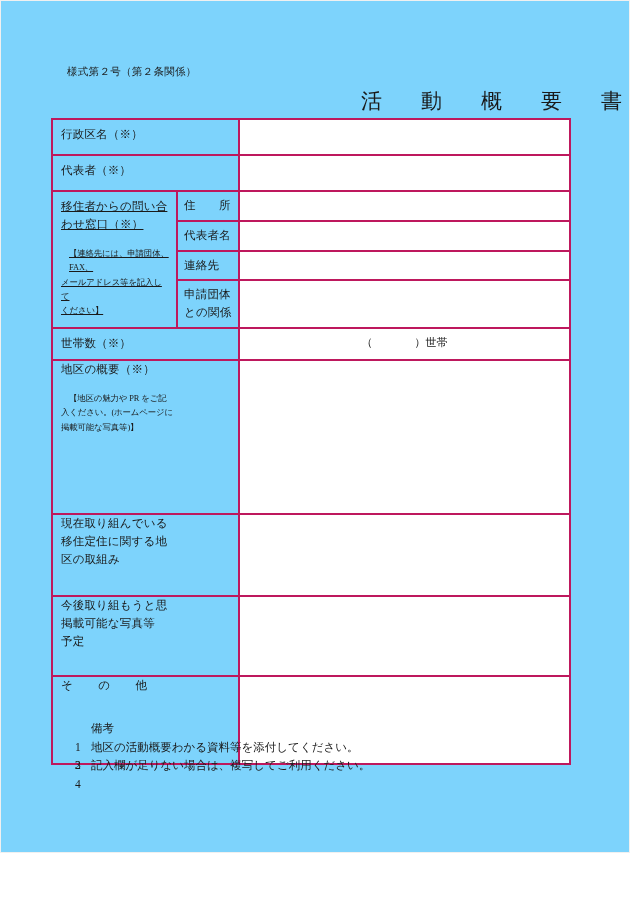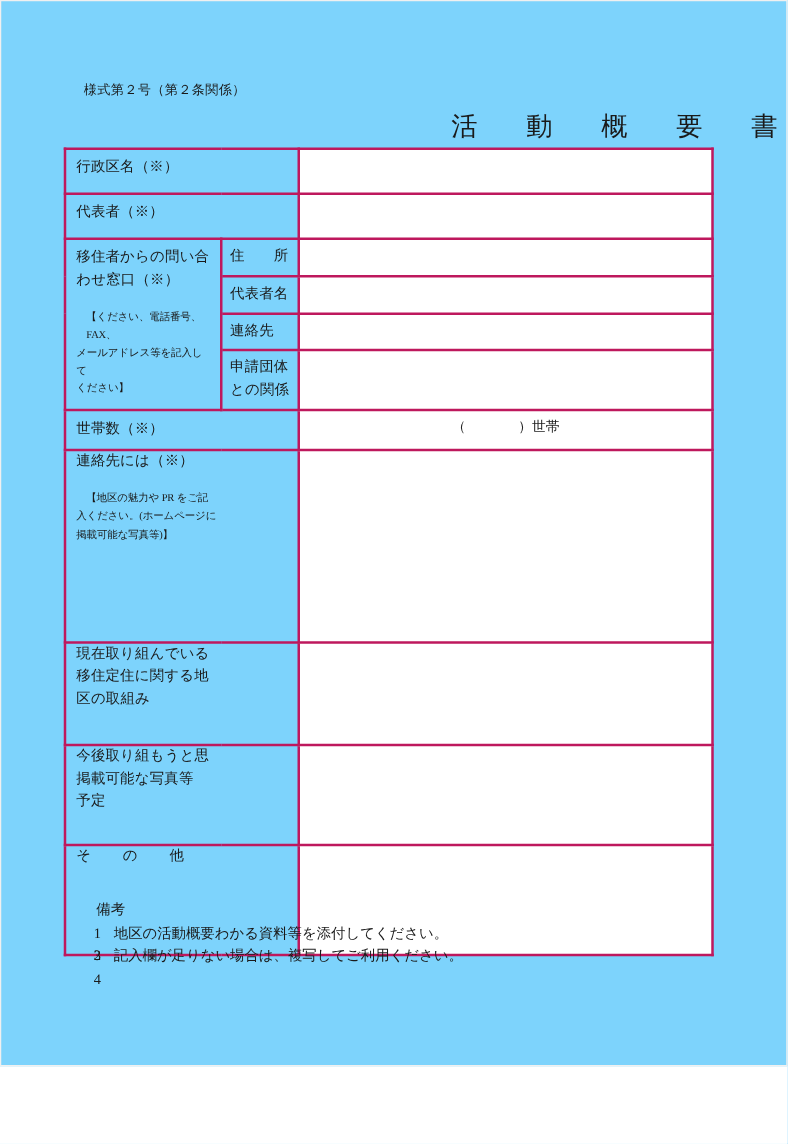--- a/index.html
+++ b/index.html
@@ -115,21 +115,21 @@
 
   .remarks {
     position: absolute;
     left: 50px;
     top: 718px;
     width: 520px;
     font-size: 11.5px;
     line-height: 1.62;
   }
   .remarks-title {
-    padding-left: 26px;
+    padding-left: 40px;
   }
   .remarks ol {
     list-style: none;
     margin: 0;
     padding: 0;
   }
   .remarks li {
     padding-left: 40px;
     position: relative;
     white-space: nowrap;
@@ -168,25 +168,25 @@
       <tr>
         <td class="label-cell" colspan="2">
           <div class="cell-pad"><span class="lbl">代表者（※）</span></div>
         </td>
         <td class="value-cell" style="height:34px;">
           <div class="cell-pad"></div>
         </td>
       </tr>
 
       <tr>
-        <td rowspan="4" class="label-cell" style="vertical-align:top;">
+        <td rowspan="4" class="label-cell" style="vertical-align:top;text-decoration:underline;">
           <div class="cell-pad">
             <span class="lbl">移住者からの問い合わせ窓口（※）</span>
             <div class="note-small">
-              <div class="ind">【ください、電話番号、FAX、</div>
+              <div class="ind">【連絡先には、申請団体、FAX、</div>
               <div>メールアドレス等を記入して</div>
               <div>ください】</div>
             </div>
           </div>
         </td>
         <td>
           <span class="sub-lbl">住　　所</span>
         </td>
         <td class="value-cell" style="height:26px;">
           <div class="cell-pad"></div>
@@ -226,21 +226,21 @@
           <div class="cell-pad"><span class="lbl">世帯数（※）</span></div>
         </td>
         <td class="value-cell" style="height:24px;">
           <div class="household-value"><span>（</span><span class="gap"></span><span>）世帯</span></div>
         </td>
       </tr>
 
       <tr>
         <td class="tall-label" colspan="2" style="height:152px;">
           <div class="lbl-block">
-            <span class="lbl">連絡先には（※）</span>
+            <span class="lbl">地区の概要（※）</span>
             <div class="note-small">
               <div class="ind">【地区の魅力や PR をご記</div>
               <div>入ください。(ホームページに</div>
               <div>掲載可能な写真等)】</div>
             </div>
           </div>
         </td>
         <td class="value-cell">
           <div class="cell-pad"></div>
         </td>

